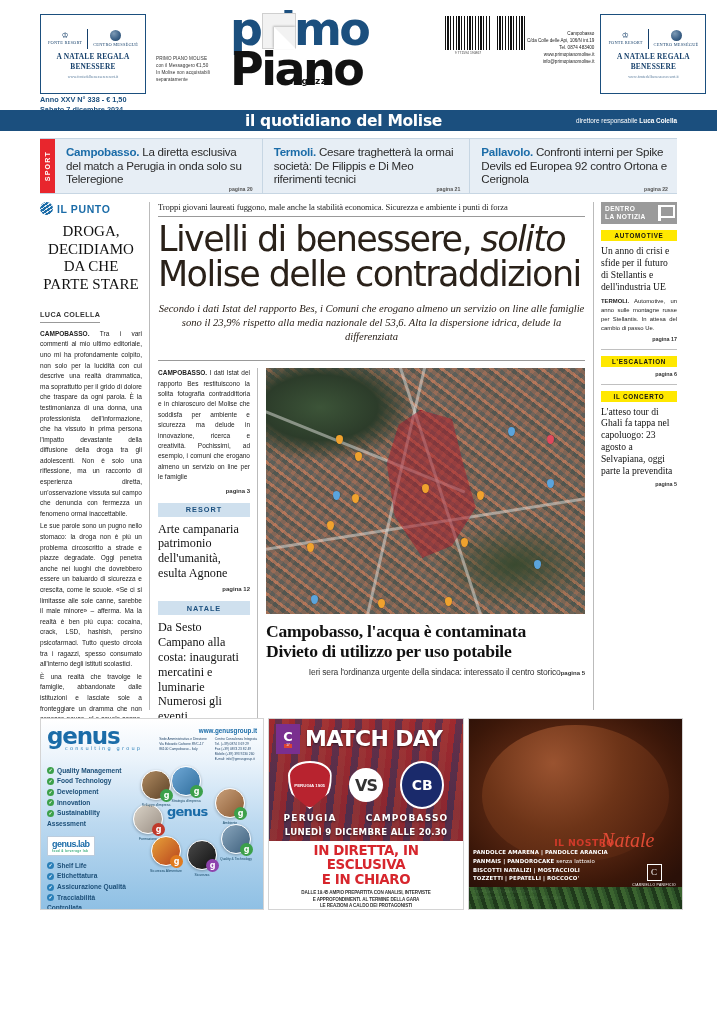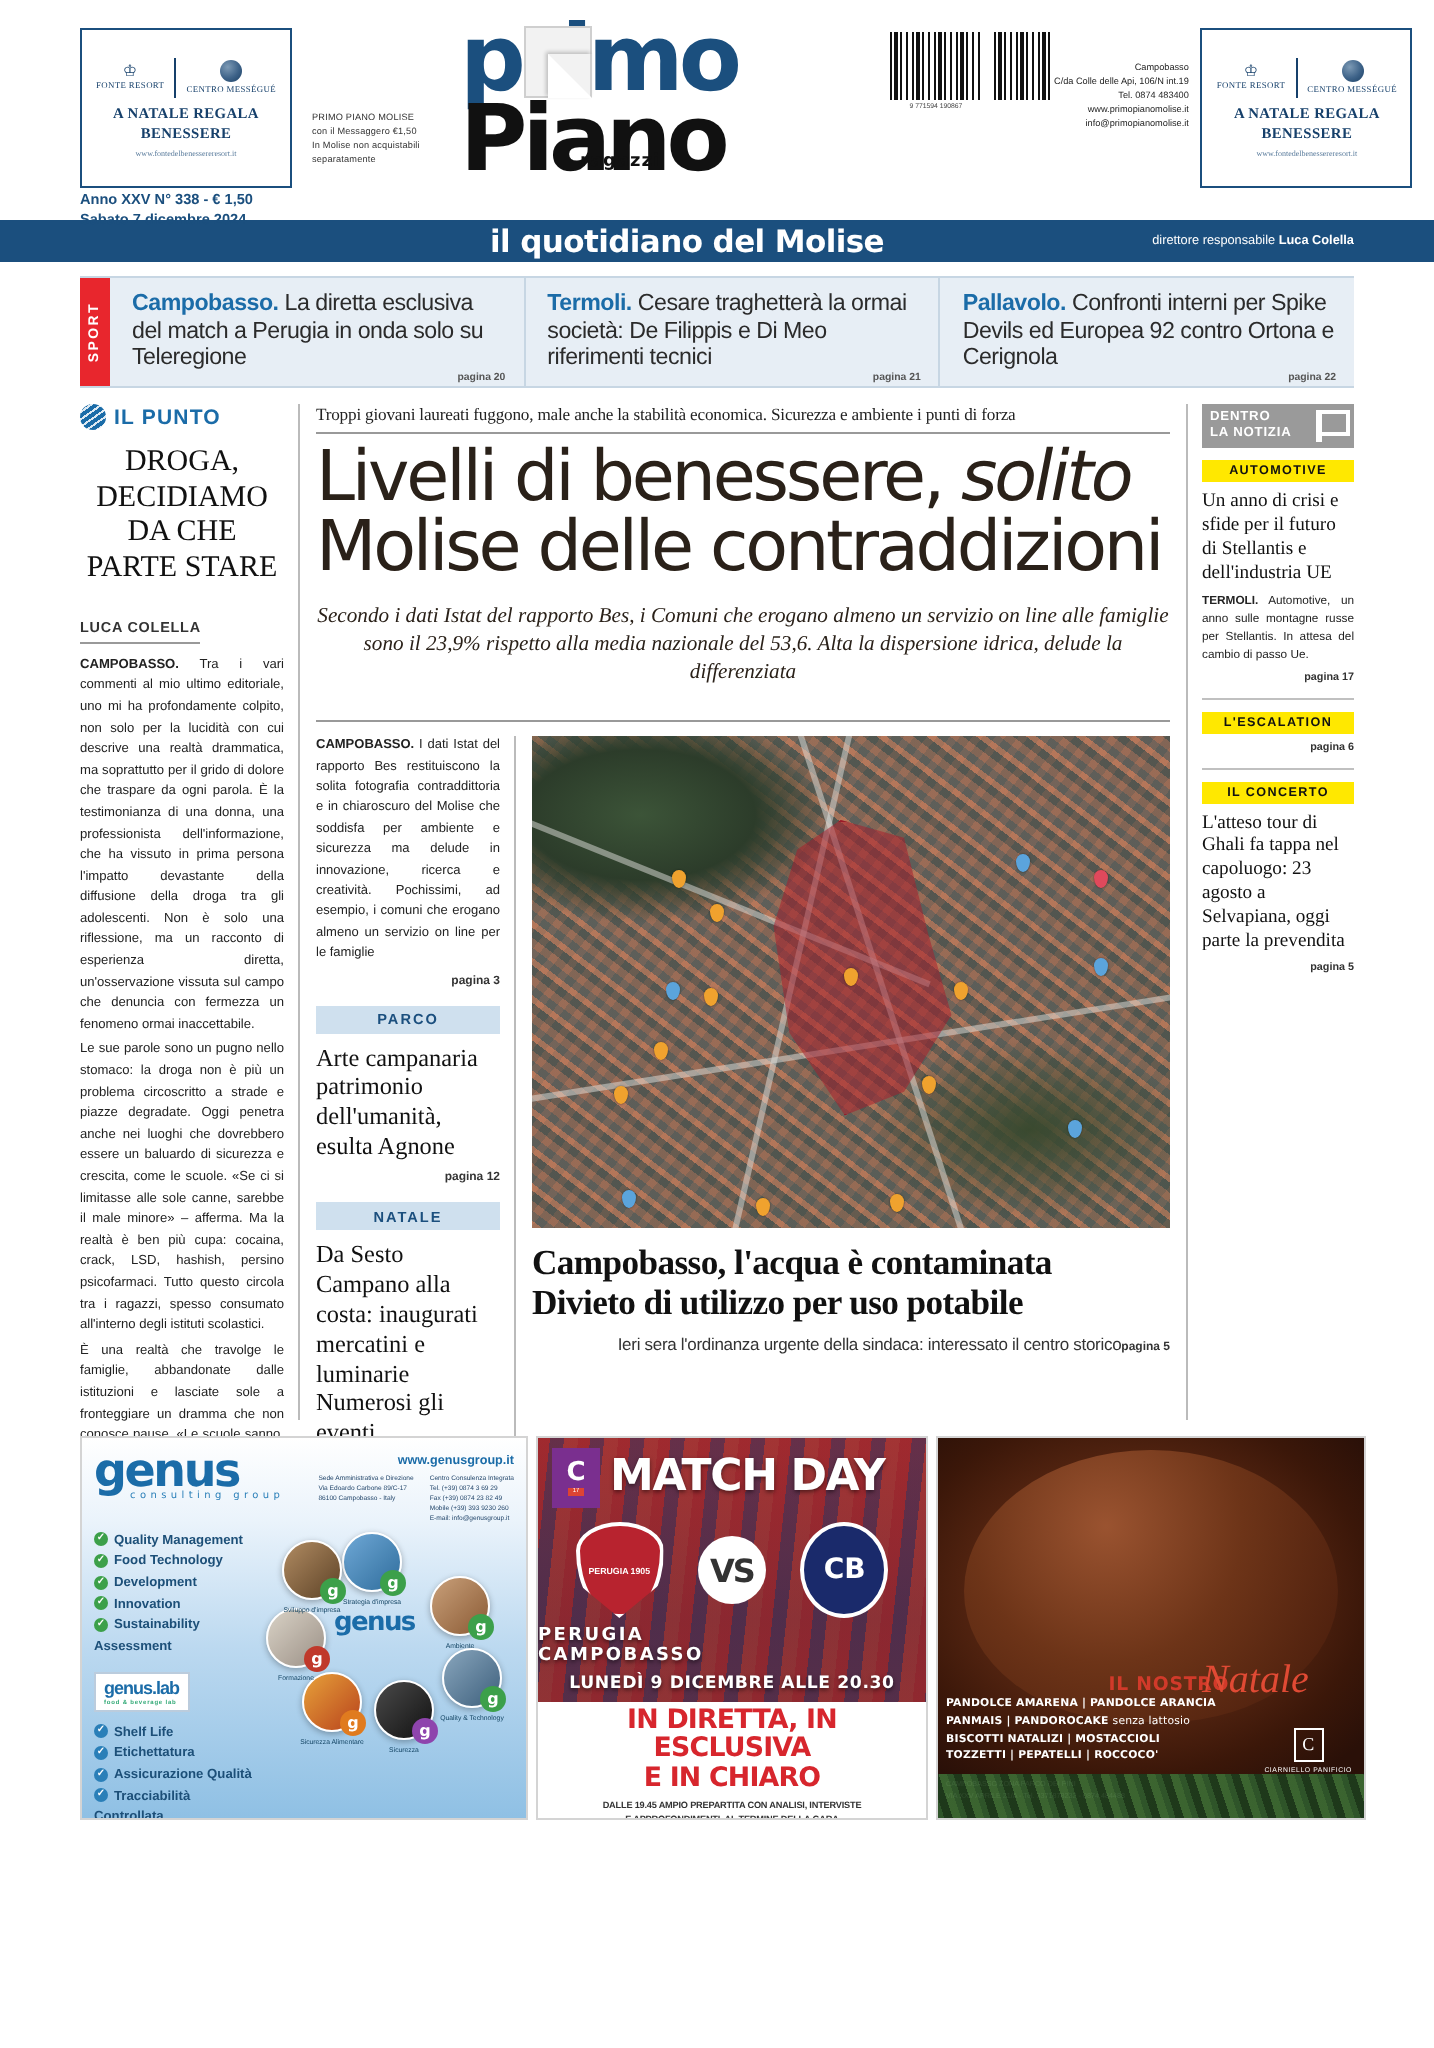--- a/index.html
+++ b/index.html
@@ -453,21 +453,20 @@
     width: 34px; height: 34px; border-radius: 50%;
     background: #fff; display: flex; align-items: center; justify-content: center;
     font-family: "DejaVu Sans", sans-serif; font-weight: bold;
     font-size: 16px; color: #333; letter-spacing: -1px;
   }
   .md-teams {
     display: flex; justify-content: space-around; margin-top: 4px;
     font-family: "DejaVu Sans", sans-serif; font-size: 9px;
     font-weight: bold; color: #fff; letter-spacing: 1.2px;
     text-shadow: 0 1px 2px rgba(0,0,0,.6);
-    flex-direction: column;
   }
   .md-when {
     text-align: center; margin-top: 4px;
     font-family: "DejaVu Sans", sans-serif; font-size: 8.6px;
     font-weight: bold; color: #fff; letter-spacing: .3px;
     text-shadow: 0 1px 2px rgba(0,0,0,.6);
   }
   .md-white {
     background: #fff; margin-top: 4px; padding: 3px 4px 4px;
     text-align: center;
@@ -667,21 +666,21 @@
       </h1>
       <div class="subhead">Secondo i dati Istat del rapporto Bes, i Comuni che erogano almeno un servizio on line alle famiglie sono il 23,9% rispetto alla media nazionale del 53,6. Alta la dispersione idrica, delude la differenziata</div>
 
       <div class="lower-row">
         <div class="sub-col">
           <div class="sub-lead">
             <b>CAMPOBASSO.</b><span> I dati Istat del rapporto Bes restituiscono la solita fotografia contraddittoria e in chiaroscuro del Molise che soddisfa per ambiente e sicurezza ma delude in innovazione, ricerca e creatività. Pochissimi, ad esempio, i comuni che erogano almeno un servizio on line per le famiglie</span>
           </div>
           <div class="pg-right">pagina 3</div>
 
-          <div class="box-tag">PARCO</div>
+          <div class="box-tag">RESORT</div>
           <div class="box-title">Arte campanaria patrimonio dell'umanità, esulta Agnone</div>
           <div class="pg-right">pagina 12</div>
 
           <div class="box-tag">NATALE</div>
           <div class="box-title">Da Sesto Campano alla costa: inaugurati mercatini e luminarie Numerosi gli eventi</div>
           <div class="allinterno">all'interno</div>
         </div>
 
         <div class="photo-col">
           <div class="photo">

